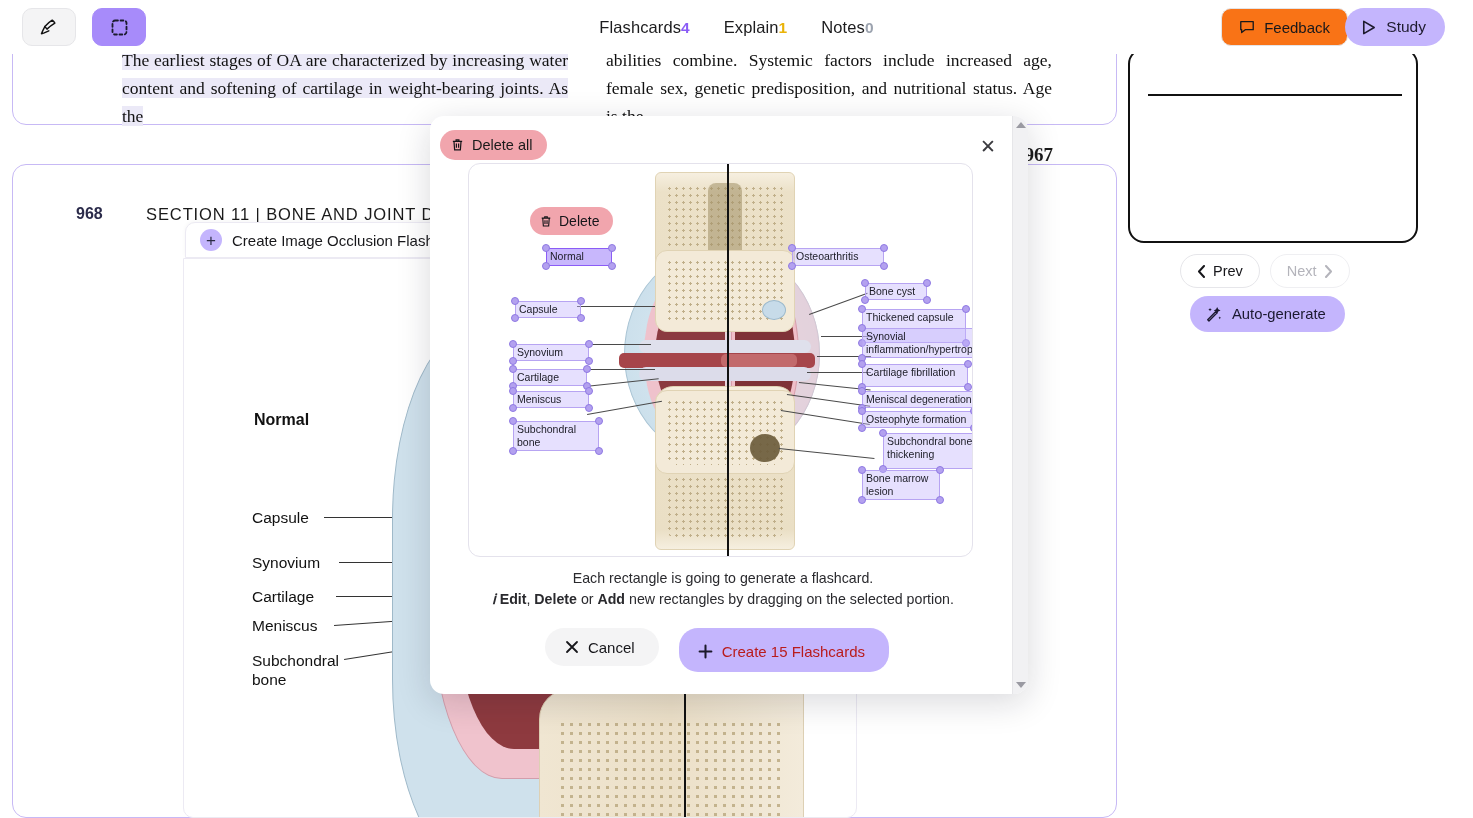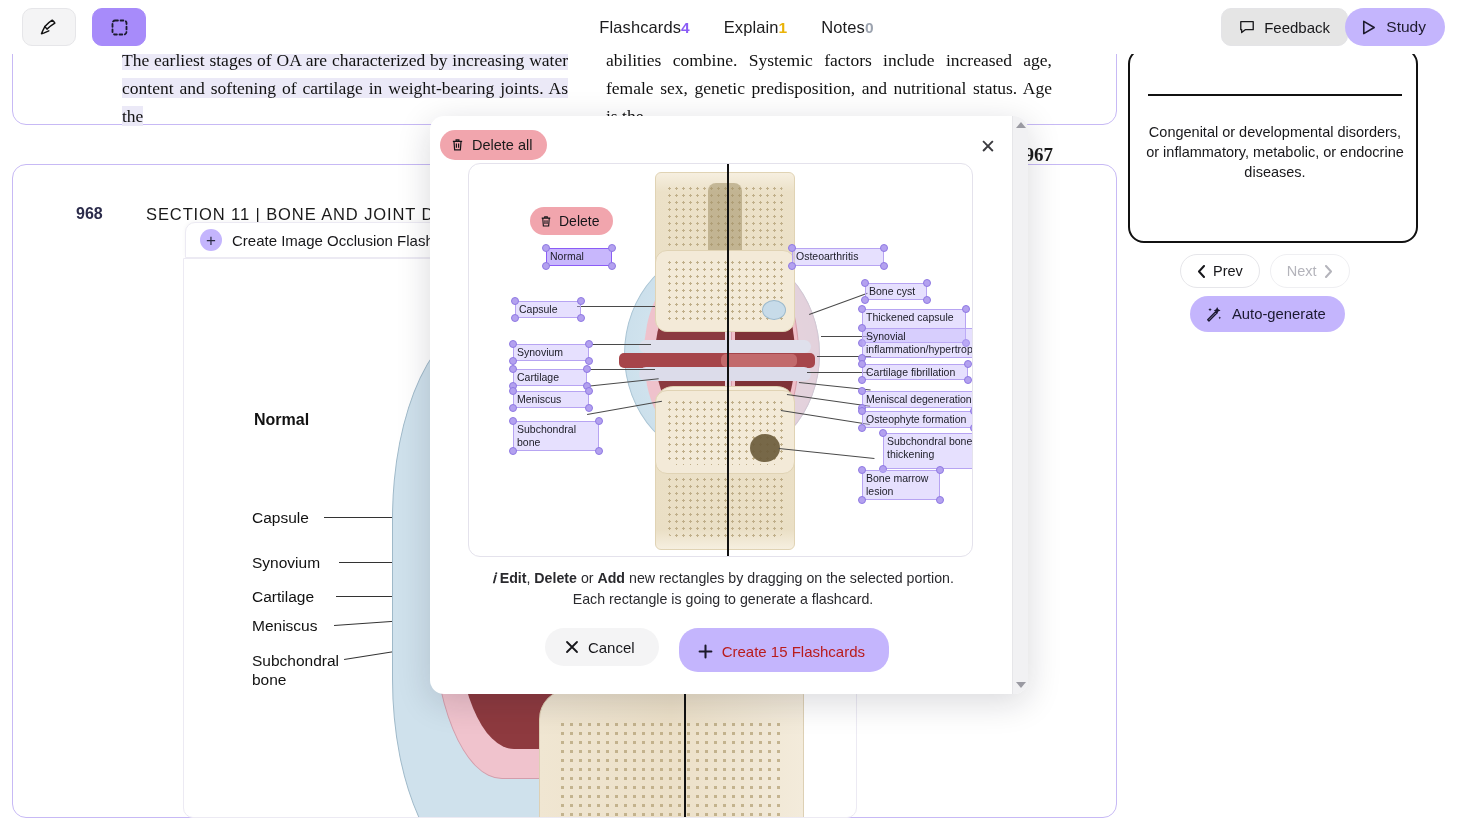--- a/index.html
+++ b/index.html
@@ -33,21 +33,21 @@
     font-size: 16.5px; color: #1c1c1e; cursor: pointer;
     display: flex; align-items: baseline; letter-spacing: .1px;
   }
   .nav-count { font-size: 15.5px; font-weight: 600; }
   .c-purple { color: #8b5cf6; }
   .c-amber  { color: #eab308; }
   .c-gray   { color: #9ca3af; }
 
   #feedback-btn {
     position: absolute; right: 125px; top: 8px; height: 38px; padding: 0 17px;
-    border: 1px solid #e4e4e7; border-radius: 10px; background: #e5e5e5;
+    border: 1px solid #e4e4e7; border-radius: 10px; background: #f97316;
     display: flex; align-items: center; gap: 9px; font-size: 15px; cursor: pointer;
     color: #18181b;
   }
   #study-btn {
     position: absolute; right: 28px; top: 8px; height: 38px; padding: 0 19px 0 15px;
     border-radius: 19px; background: #c4b5fd;
     display: flex; align-items: center; gap: 9px; font-size: 15.5px; cursor: pointer;
     color: #1e1b2e;
   }
 
@@ -456,21 +456,21 @@
       <i class="h tl"></i><i class="h tr"></i>
       <i class="h bl"></i><i class="h br"></i>
     </div>
 
     <div class="occ" style="left:393px; top:164px; width:140px; height:30px;">
       <span>Synovial inflammation/hypertrophy</span>
       <i class="h tl"></i>
       <i class="h bl"></i>
     </div>
 
-    <div class="occ" style="left:393px; top:200px; width:106px; height:16px;">
+    <div class="occ" style="left:393px; top:200px; width:106px; height:23px;">
       <span>Cartilage fibrillation</span>
       <i class="h tl"></i><i class="h tr"></i>
       <i class="h bl"></i><i class="h br"></i>
     </div>
 
     <div class="occ" style="left:393px; top:227px; width:118px; height:17px;">
       <span>Meniscal degeneration</span>
       <i class="h tl"></i>
       <i class="h bl"></i>
     </div>
@@ -497,24 +497,24 @@
   <div id="delete-btn">
     <span>
       <svg width="12" height="13" viewBox="0 0 14 15" fill="none" stroke="#141418" stroke-width="1.3">
         <path d="M2 3.5h10M5.5 3.5V2h3v1.5M3.2 3.5l.7 9.3h6.2l.7-9.3M5.8 6v4.5M8.2 6v4.5"></path>
       </svg>
     </span>
     <span>Delete</span>
   </div>
 
   <div id="hint">
+    <div>Each rectangle is going to generate a flashcard.</div>
     <div>
       <span class="hint-i">ℹ</span><span>&nbsp;</span><b>Edit</b><span>, </span><b>Delete</b><span> or </span><b>Add</b><span> new rectangles by dragging on the selected portion.</span>
     </div>
-    <div>Each rectangle is going to generate a flashcard.</div>
   </div>
 
   <div id="modal-actions">
     <div id="cancel-btn">
       <span>
         <svg width="14" height="14" viewBox="0 0 14 14" stroke="#17171b" stroke-width="1.8" stroke-linecap="round">
             <path d="M2 2l10 10M12 2L2 12"></path>
           </svg>
       </span>
       <span>Cancel</span>
@@ -531,21 +531,20 @@
 
   <div id="modal-scrollbar">
     <i class="sb-arrow" id="sb-up"></i>
     <i class="sb-arrow" id="sb-down"></i>
   </div>
 </div>
 
 <div id="right-panel">
   <div id="flashcard">
     <div id="flashcard-divider"></div>
-    <div id="flashcard-text">Congenital or developmental disorders, or inflammatory, metabolic, or endocrine diseases.</div>
   </div>
   <div id="nav-row">
     <div class="nav-btn">
       <span>
         <svg width="9" height="13" viewBox="0 0 9 13" stroke="#17171b" stroke-width="2" fill="none" stroke-linecap="round" stroke-linejoin="round">
             <path d="M7 1L2 6.5 7 12"></path>
           </svg>
       </span>
       <span>Prev</span>
     </div>

